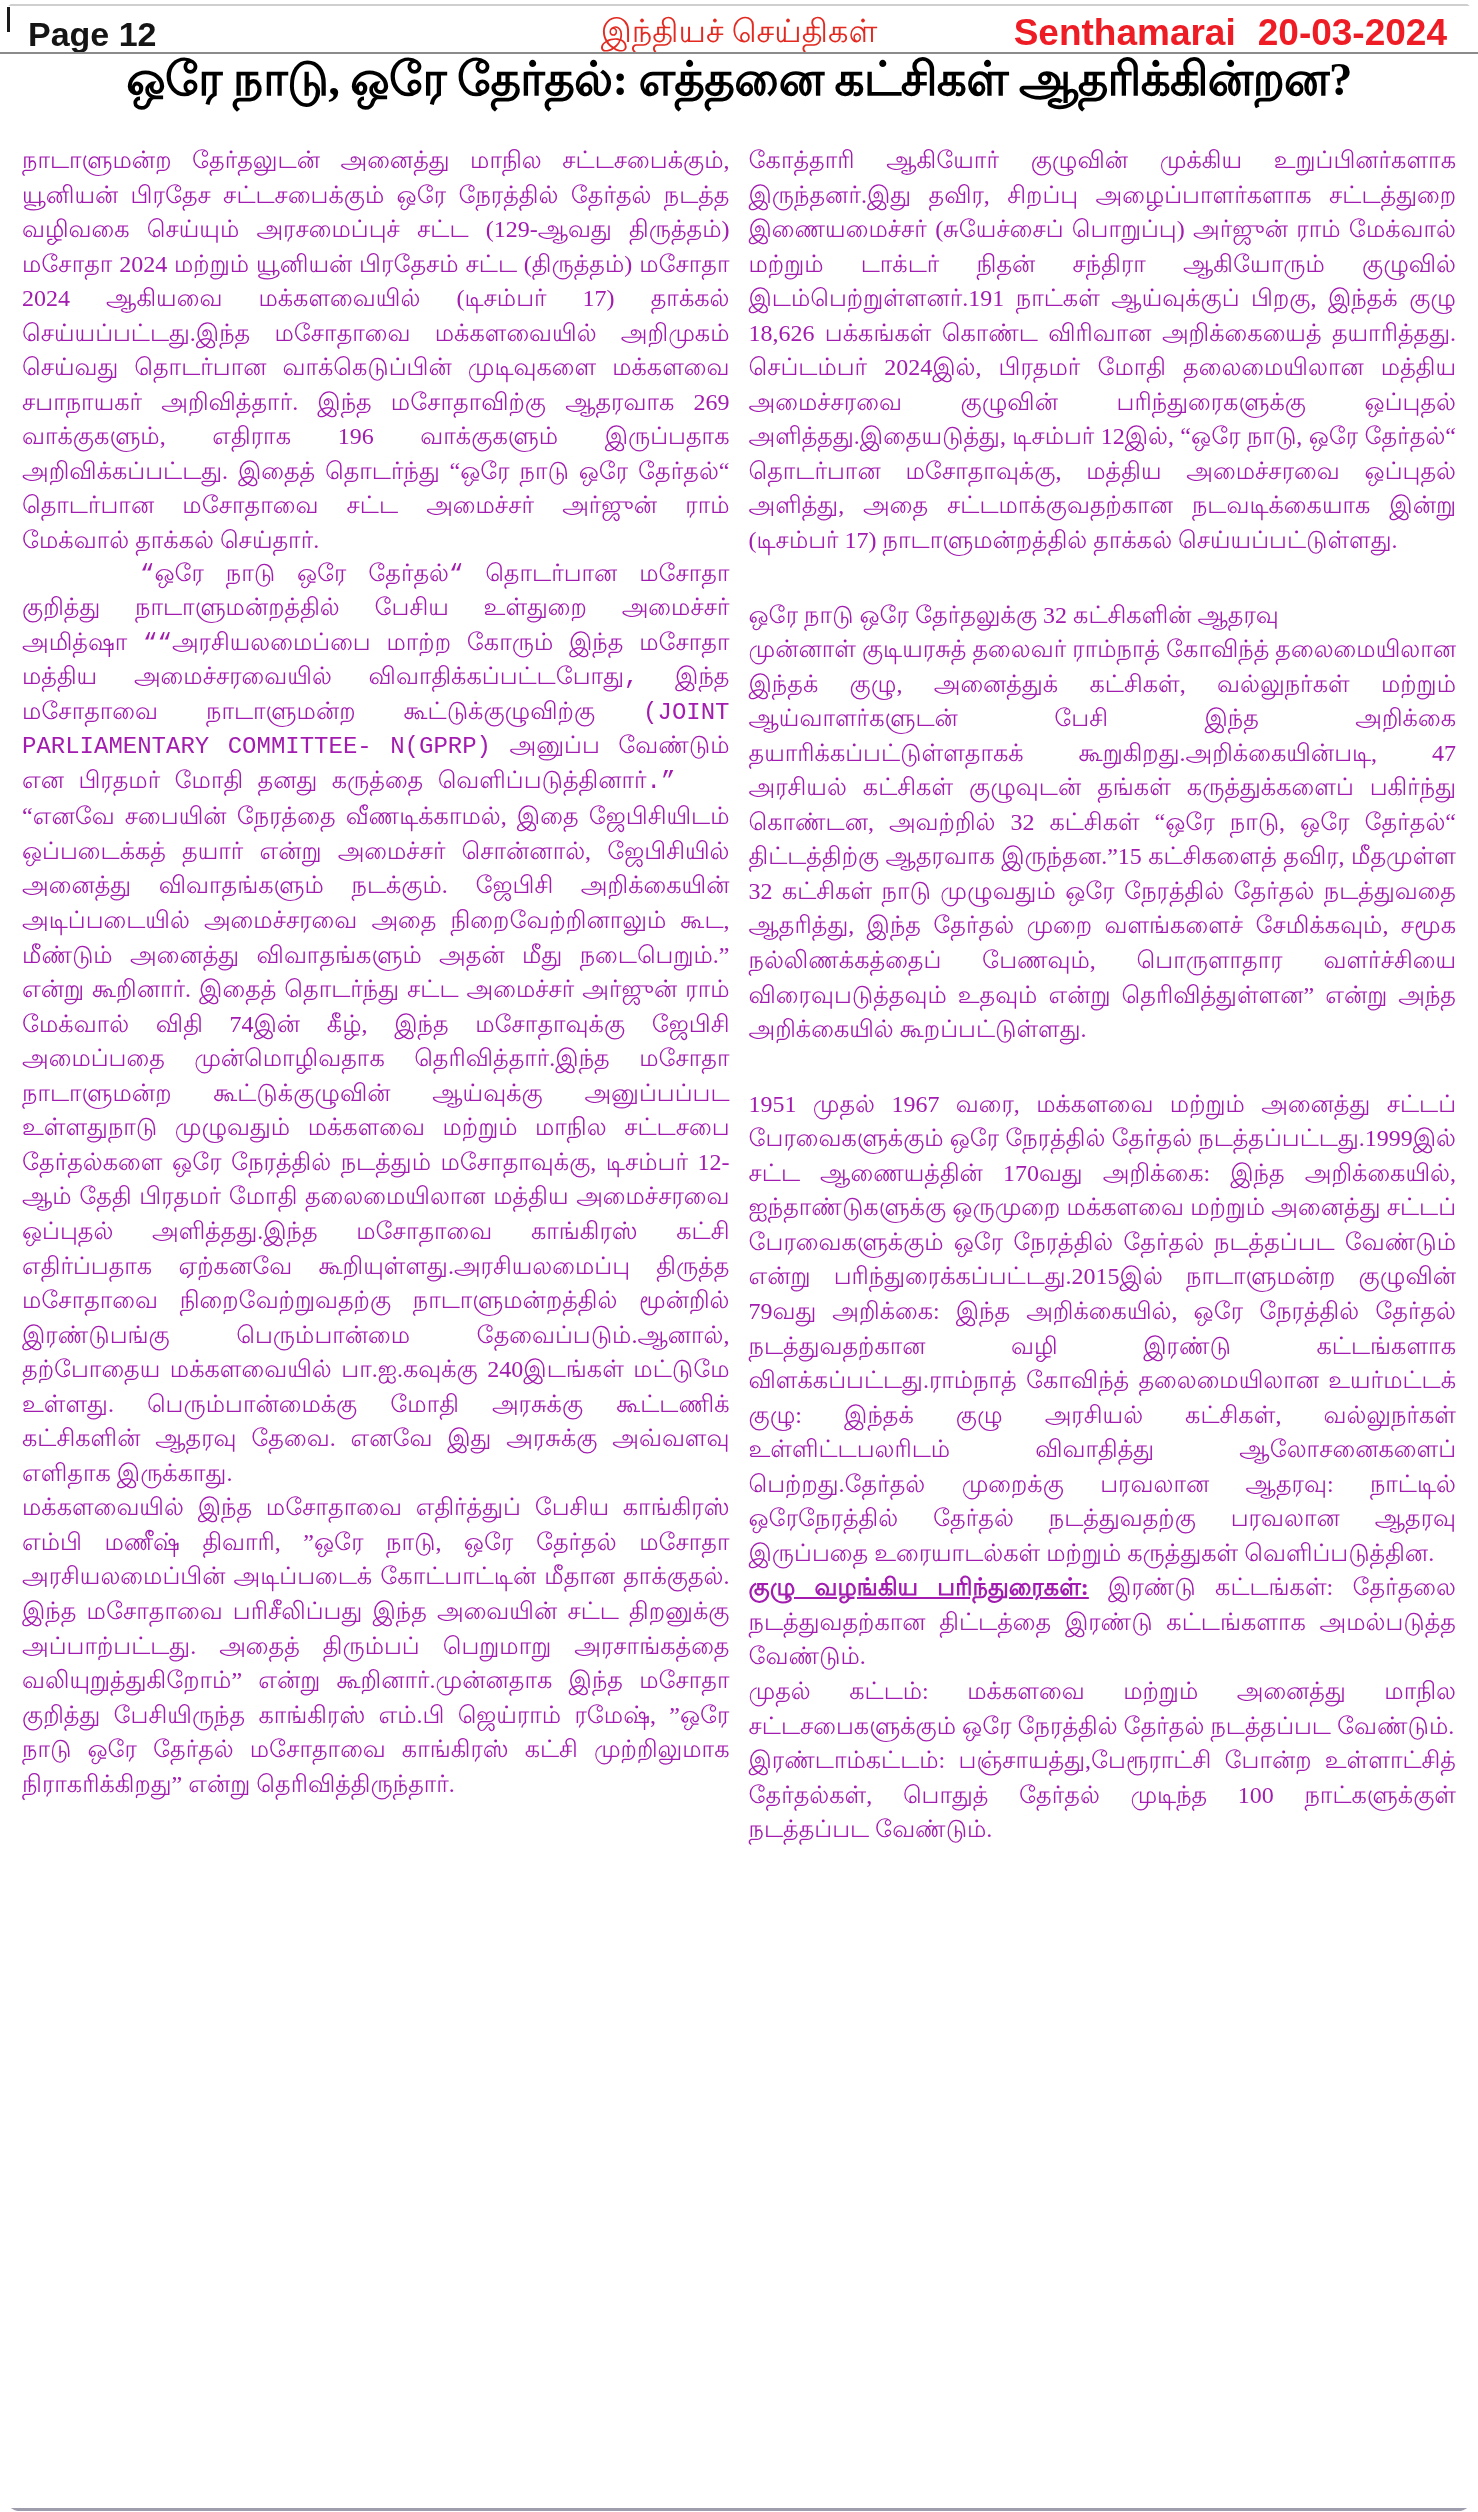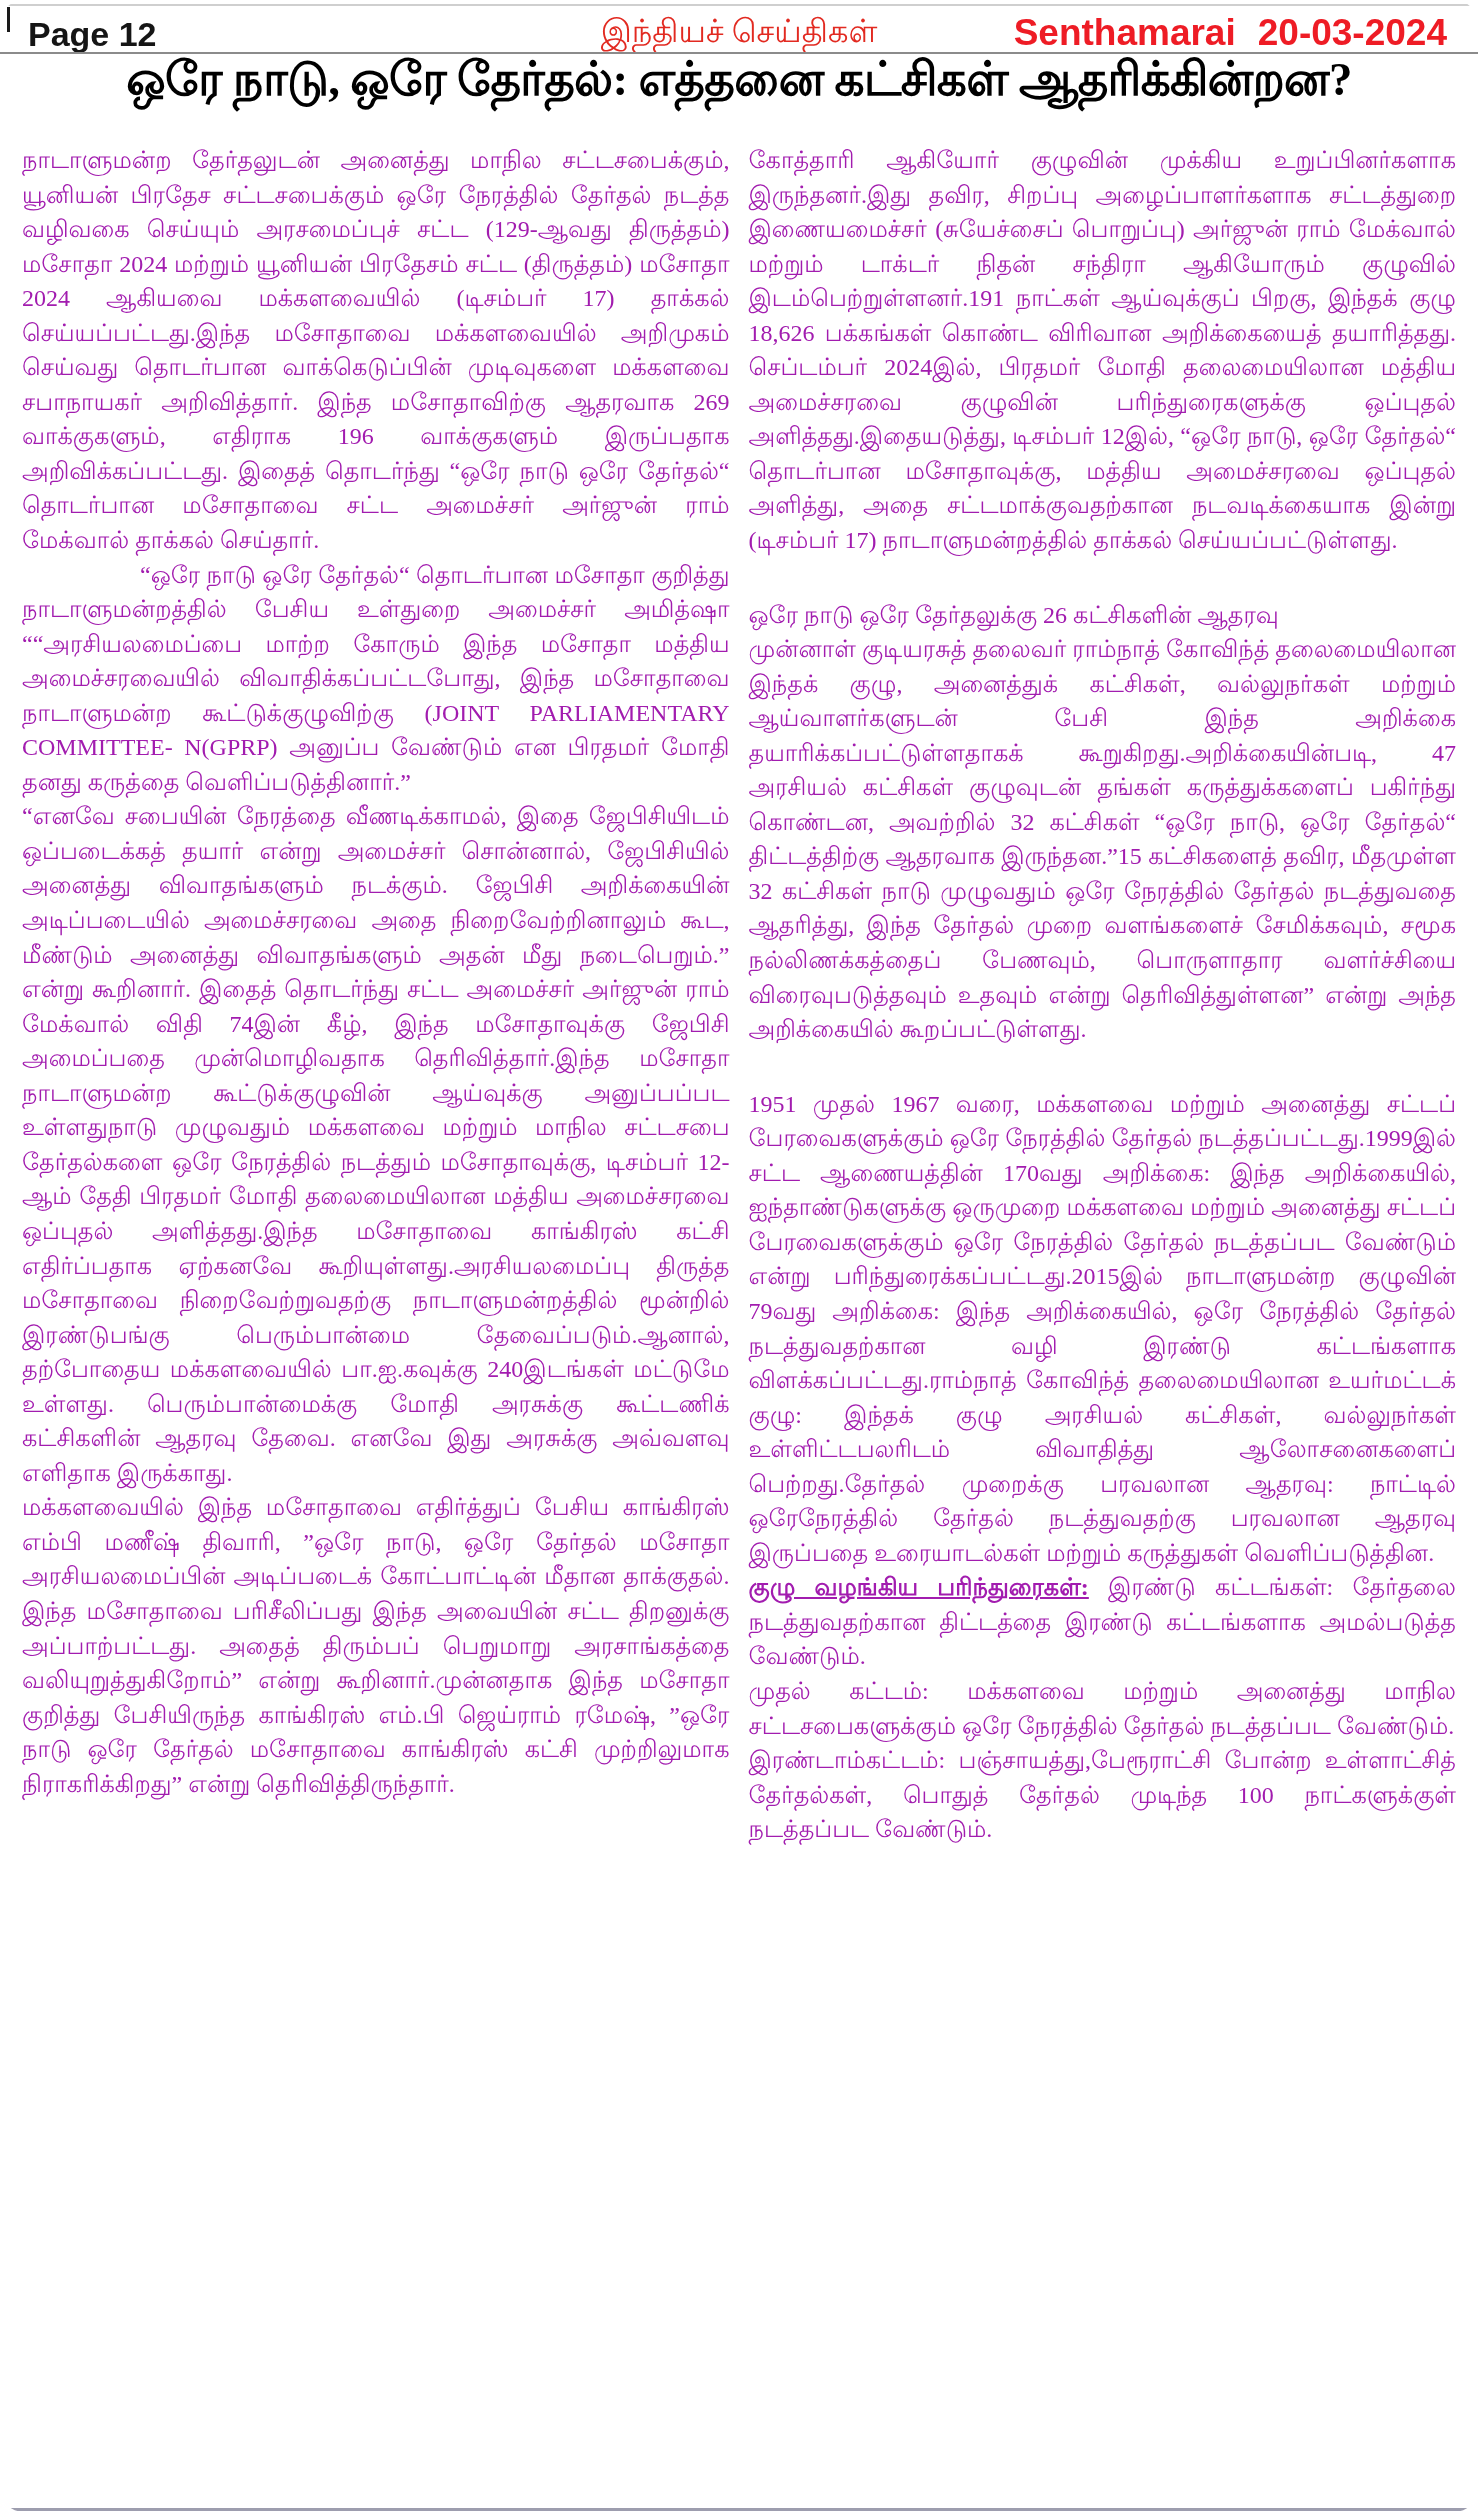--- a/index.html
+++ b/index.html
@@ -15,21 +15,21 @@
   .masthead { position:absolute; right:31px; top:12px; font-family:"Liberation Sans", sans-serif;
               font-weight:bold; font-size:37px; color:#ee1c25; white-space:nowrap; }
   .masthead .date { margin-left:22px; }
   .header-rule { position:absolute; top:52px; left:0; width:100%; height:2.2px; background:#8b8b8b; }
   .headline { position:absolute; top:55px; left:19px; right:19px; margin:0; text-align:center;
               font-size:47px; font-weight:bold; color:#000000; line-height:1.04; letter-spacing:-0.7px; }
   .columns { position:absolute; top:143px; left:22px; right:22px; bottom:10.3px;
              display:flex; gap:19px; overflow:hidden; }
   .col { flex:1 1 0; min-width:0; text-align:justify; font-size:24px; line-height:1.44; color:#a21caf; }
   .col p { margin:0; }
-  .indent-lg { text-indent:118px; }
+  .indent-lg { text-indent:118px;font-family:Liberation Mono, monospace; }
   .gap-top   { margin-top:40px !important; }
   .subhead { font-weight:normal; }
   .lead-bold { font-weight:bold;text-decoration:underline; }
   .bottom-rule { position:absolute; bottom:1.5px; left:0; width:100%; height:3px; background:#9d9dae; }
 </style>
 </head>
 <body>
 
 <div class="page">
   <div class="top-rule"></div>
@@ -50,21 +50,21 @@
     <section class="col">
       <p class="para">நாடாளுமன்ற தேர்தலுடன் அனைத்து மாநில சட்டசபைக்கும், யூனியன் பிரதேச சட்டசபைக்கும் ஒரே நேரத்தில் தேர்தல் நடத்த வழிவகை செய்யும் அரசமைப்புச் சட்ட (129-ஆவது திருத்தம்) மசோதா 2024 மற்றும் யூனியன் பிரதேசம் சட்ட (திருத்தம்) மசோதா 2024 ஆகியவை மக்களவையில் (டிசம்பர் 17) தாக்கல் செய்யப்பட்டது.இந்த மசோதாவை மக்களவையில் அறிமுகம் செய்வது தொடர்பான வாக்கெடுப்பின் முடிவுகளை மக்களவை சபாநாயகர் அறிவித்தார். இந்த மசோதாவிற்கு ஆதரவாக 269 வாக்குகளும், எதிராக 196 வாக்குகளும் இருப்பதாக அறிவிக்கப்பட்டது. இதைத் தொடர்ந்து “ஒரே நாடு ஒரே தேர்தல்“ தொடர்பான மசோதாவை சட்ட அமைச்சர் அர்ஜுன் ராம் மேக்வால் தாக்கல் செய்தார்.</p>
       <p class="para indent-lg">“ஒரே நாடு ஒரே தேர்தல்“ தொடர்பான மசோதா குறித்து நாடாளுமன்றத்தில் பேசிய உள்துறை அமைச்சர் அமித்ஷா ““அரசியலமைப்பை மாற்ற கோரும் இந்த மசோதா மத்திய அமைச்சரவையில் விவாதிக்கப்பட்டபோது, இந்த மசோதாவை நாடாளுமன்ற கூட்டுக்குழுவிற்கு (JOINT PARLIAMENTARY COMMITTEE- N(GPRP) அனுப்ப வேண்டும் என பிரதமர் மோதி தனது கருத்தை வெளிப்படுத்தினார்.”</p>
       <p class="para">“எனவே சபையின் நேரத்தை வீணடிக்காமல், இதை ஜேபிசியிடம் ஒப்படைக்கத் தயார் என்று அமைச்சர் சொன்னால், ஜேபிசியில் அனைத்து விவாதங்களும் நடக்கும். ஜேபிசி அறிக்கையின் அடிப்படையில் அமைச்சரவை அதை நிறைவேற்றினாலும் கூட, மீண்டும் அனைத்து விவாதங்களும் அதன் மீது நடைபெறும்.” என்று கூறினார். இதைத் தொடர்ந்து சட்ட அமைச்சர் அர்ஜுன் ராம் மேக்வால் விதி 74இன் கீழ், இந்த மசோதாவுக்கு ஜேபிசி அமைப்பதை முன்மொழிவதாக தெரிவித்தார்.இந்த மசோதா நாடாளுமன்ற கூட்டுக்குழுவின் ஆய்வுக்கு அனுப்பப்பட உள்ளதுநாடு முழுவதும் மக்களவை மற்றும் மாநில சட்டசபை தேர்தல்களை ஒரே நேரத்தில் நடத்தும் மசோதாவுக்கு, டிசம்பர் 12-ஆம் தேதி பிரதமர் மோதி தலைமையிலான மத்திய அமைச்சரவை ஒப்புதல் அளித்தது.இந்த மசோதாவை காங்கிரஸ் கட்சி எதிர்ப்பதாக ஏற்கனவே கூறியுள்ளது.அரசியலமைப்பு திருத்த மசோதாவை நிறைவேற்றுவதற்கு நாடாளுமன்றத்தில் மூன்றில் இரண்டுபங்கு பெரும்பான்மை தேவைப்படும்.ஆனால், தற்போதைய மக்களவையில் பா.ஐ.கவுக்கு 240இடங்கள் மட்டுமே உள்ளது. பெரும்பான்மைக்கு மோதி அரசுக்கு கூட்டணிக் கட்சிகளின் ஆதரவு தேவை. எனவே இது அரசுக்கு அவ்வளவு எளிதாக இருக்காது.</p>
       <p class="para">மக்களவையில் இந்த மசோதாவை எதிர்த்துப் பேசிய காங்கிரஸ் எம்பி மணீஷ் திவாரி, ”ஒரே நாடு, ஒரே தேர்தல் மசோதா அரசியலமைப்பின் அடிப்படைக் கோட்பாட்டின் மீதான தாக்குதல். இந்த மசோதாவை பரிசீலிப்பது இந்த அவையின் சட்ட திறனுக்கு அப்பாற்பட்டது. அதைத் திரும்பப் பெறுமாறு அரசாங்கத்தை வலியுறுத்துகிறோம்” என்று கூறினார்.முன்னதாக இந்த மசோதா குறித்து பேசியிருந்த காங்கிரஸ் எம்.பி ஜெய்ராம் ரமேஷ், ”ஒரே நாடு ஒரே தேர்தல் மசோதாவை காங்கிரஸ் கட்சி முற்றிலுமாக நிராகரிக்கிறது” என்று தெரிவித்திருந்தார்.</p>
 
     </section>
 
     <section class="col">
       <p class="para">கோத்தாரி ஆகியோர் குழுவின் முக்கிய உறுப்பினர்களாக இருந்தனர்.இது தவிர, சிறப்பு அழைப்பாளர்களாக சட்டத்துறை இணையமைச்சர் (சுயேச்சைப் பொறுப்பு) அர்ஜுன் ராம் மேக்வால் மற்றும் டாக்டர் நிதன் சந்திரா ஆகியோரும் குழுவில் இடம்பெற்றுள்ளனர்.191 நாட்கள் ஆய்வுக்குப் பிறகு, இந்தக் குழு 18,626 பக்கங்கள் கொண்ட விரிவான அறிக்கையைத் தயாரித்தது. செப்டம்பர் 2024இல், பிரதமர் மோதி தலைமையிலான மத்திய அமைச்சரவை குழுவின் பரிந்துரைகளுக்கு ஒப்புதல் அளித்தது.இதையடுத்து, டிசம்பர் 12இல், “ஒரே நாடு, ஒரே தேர்தல்“ தொடர்பான மசோதாவுக்கு, மத்திய அமைச்சரவை ஒப்புதல் அளித்து, அதை சட்டமாக்குவதற்கான நடவடிக்கையாக இன்று (டிசம்பர் 17) நாடாளுமன்றத்தில் தாக்கல் செய்யப்பட்டுள்ளது.</p>
-      <p class="subhead gap-top">ஒரே நாடு ஒரே தேர்தலுக்கு 26 கட்சிகளின் ஆதரவு</p>
+      <p class="subhead gap-top">ஒரே நாடு ஒரே தேர்தலுக்கு 32 கட்சிகளின் ஆதரவு</p>
       <p class="para">முன்னாள் குடியரசுத் தலைவர் ராம்நாத் கோவிந்த் தலைமையிலான இந்தக் குழு, அனைத்துக் கட்சிகள், வல்லுநர்கள் மற்றும் ஆய்வாளர்களுடன் பேசி இந்த அறிக்கை தயாரிக்கப்பட்டுள்ளதாகக் கூறுகிறது.அறிக்கையின்படி, 47 அரசியல் கட்சிகள் குழுவுடன் தங்கள் கருத்துக்களைப் பகிர்ந்து கொண்டன, அவற்றில் 32 கட்சிகள் “ஒரே நாடு, ஒரே தேர்தல்“ திட்டத்திற்கு ஆதரவாக இருந்தன.”15 கட்சிகளைத் தவிர, மீதமுள்ள 32 கட்சிகள் நாடு முழுவதும் ஒரே நேரத்தில் தேர்தல் நடத்துவதை ஆதரித்து, இந்த தேர்தல் முறை வளங்களைச் சேமிக்கவும், சமூக நல்லிணக்கத்தைப் பேணவும், பொருளாதார வளர்ச்சியை விரைவுபடுத்தவும் உதவும் என்று தெரிவித்துள்ளன” என்று அந்த அறிக்கையில் கூறப்பட்டுள்ளது.</p>
       <p class="para gap-top">1951 முதல் 1967 வரை, மக்களவை மற்றும் அனைத்து சட்டப் பேரவைகளுக்கும் ஒரே நேரத்தில் தேர்தல் நடத்தப்பட்டது.1999இல் சட்ட ஆணையத்தின் 170வது அறிக்கை: இந்த அறிக்கையில், ஐந்தாண்டுகளுக்கு ஒருமுறை மக்களவை மற்றும் அனைத்து சட்டப் பேரவைகளுக்கும் ஒரே நேரத்தில் தேர்தல் நடத்தப்பட வேண்டும் என்று பரிந்துரைக்கப்பட்டது.2015இல் நாடாளுமன்ற குழுவின் 79வது அறிக்கை: இந்த அறிக்கையில், ஒரே நேரத்தில் தேர்தல் நடத்துவதற்கான வழி இரண்டு கட்டங்களாக விளக்கப்பட்டது.ராம்நாத் கோவிந்த் தலைமையிலான உயர்மட்டக் குழு: இந்தக் குழு அரசியல் கட்சிகள், வல்லுநர்கள் உள்ளிட்டபலரிடம் விவாதித்து ஆலோசனைகளைப் பெற்றது.தேர்தல் முறைக்கு பரவலான ஆதரவு: நாட்டில் ஒரேநேரத்தில் தேர்தல் நடத்துவதற்கு பரவலான ஆதரவு இருப்பதை உரையாடல்கள் மற்றும் கருத்துகள் வெளிப்படுத்தின.</p>
       <p class="para"><span class="lead-bold">குழு வழங்கிய பரிந்துரைகள்:</span><span> இரண்டு கட்டங்கள்: தேர்தலை நடத்துவதற்கான திட்டத்தை இரண்டு கட்டங்களாக அமல்படுத்த வேண்டும்.</span></p>
       <p class="para">முதல் கட்டம்: மக்களவை மற்றும் அனைத்து மாநில சட்டசபைகளுக்கும் ஒரே நேரத்தில் தேர்தல் நடத்தப்பட வேண்டும்.</p>
       <p class="para">இரண்டாம்கட்டம்: பஞ்சாயத்து,பேரூராட்சி போன்ற உள்ளாட்சித் தேர்தல்கள், பொதுத் தேர்தல் முடிந்த 100 நாட்களுக்குள் நடத்தப்பட வேண்டும்.</p>
 
     </section>
   </div>
 
   <div class="bottom-rule"></div>

